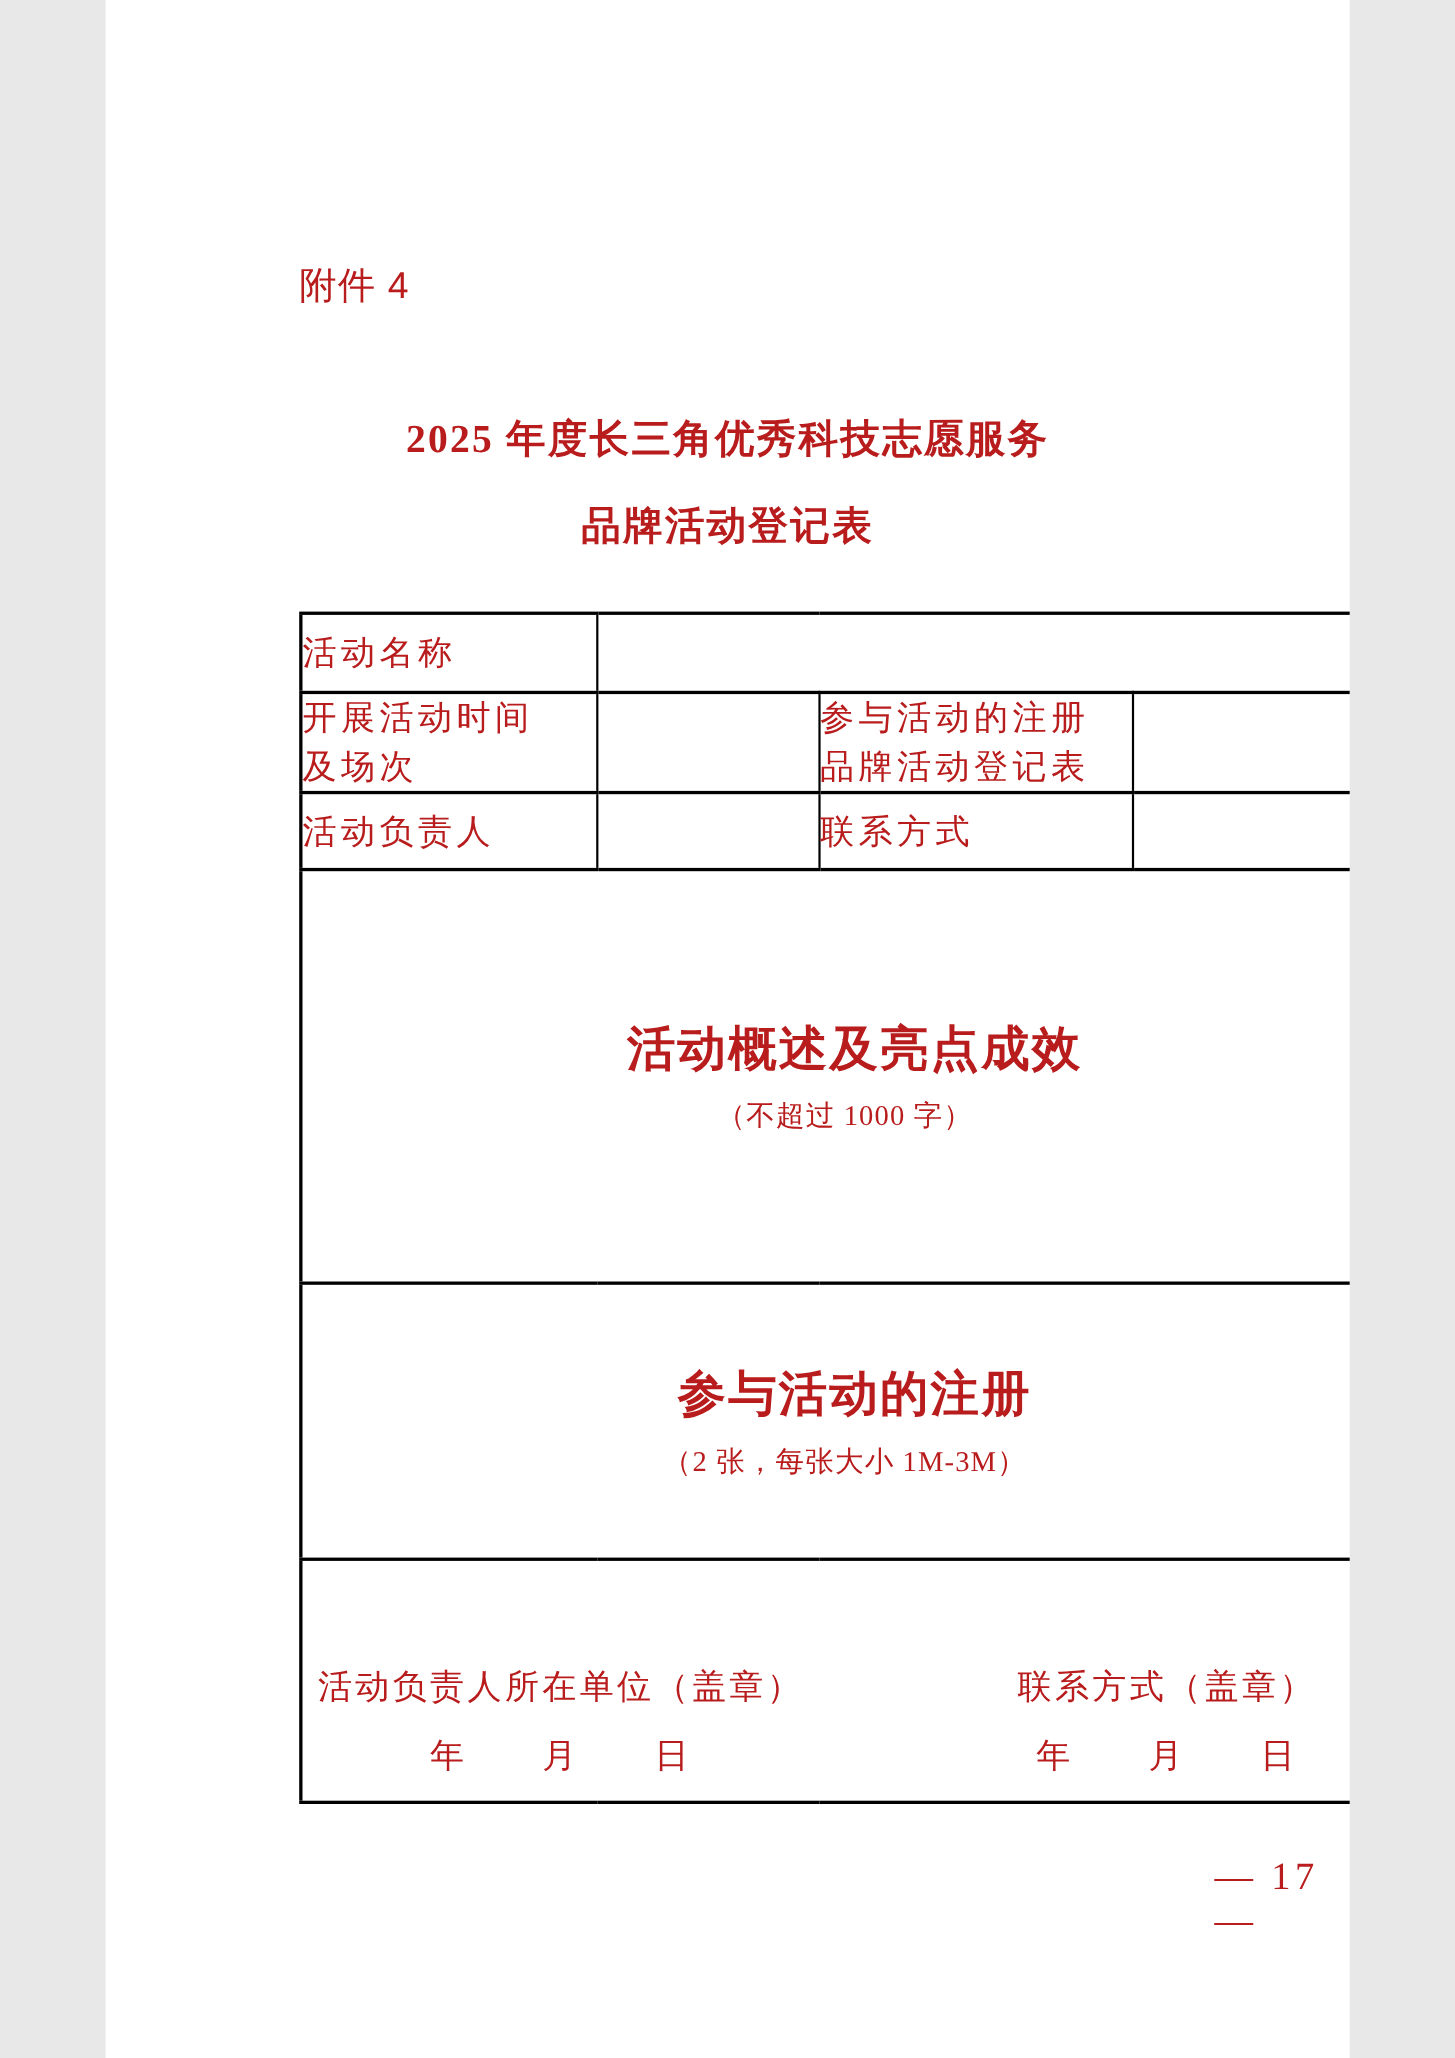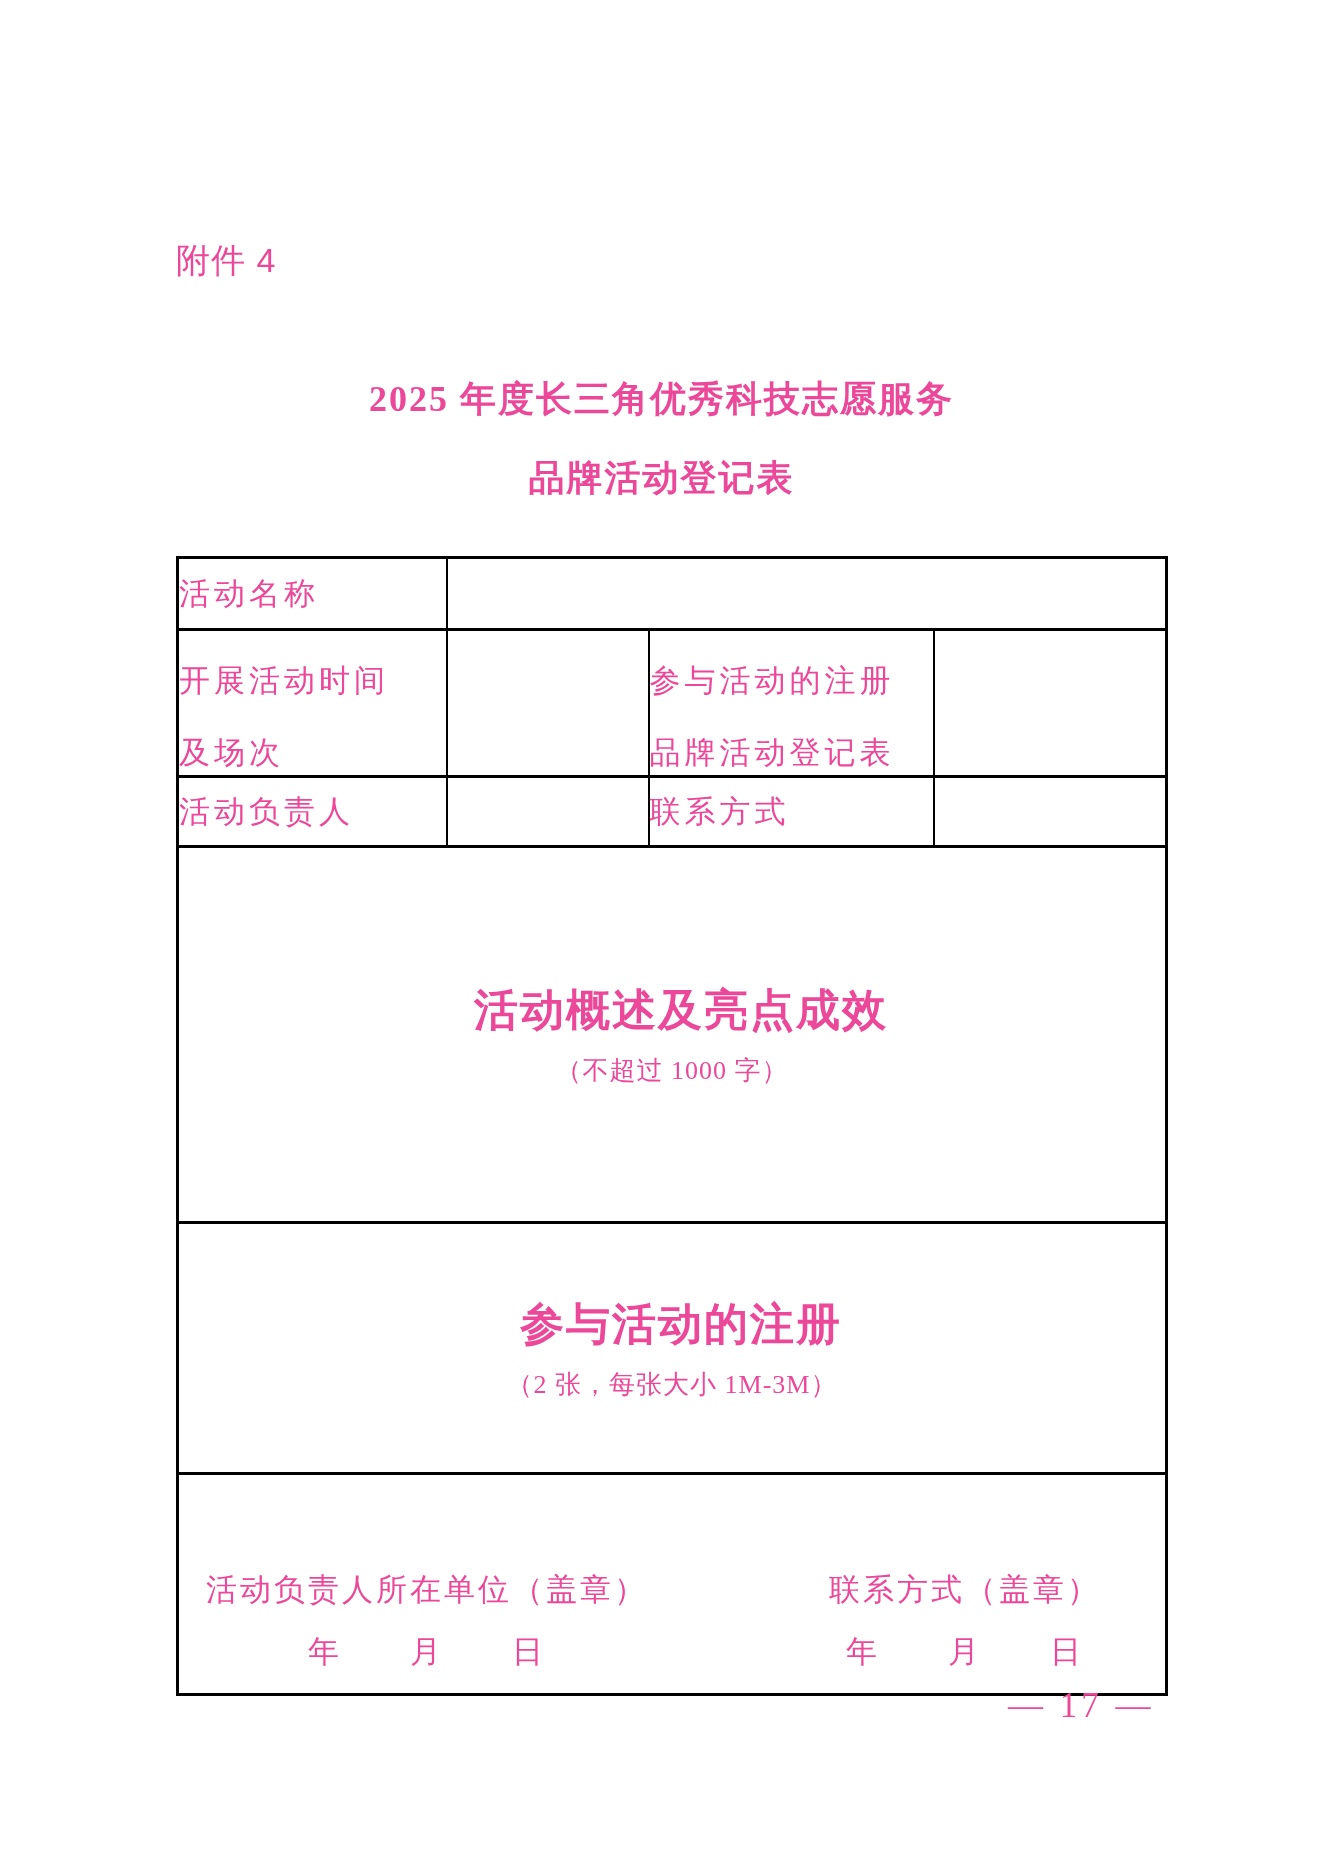--- a/index.html
+++ b/index.html
@@ -1,21 +1,21 @@
 <!DOCTYPE html>
 <html><head>
 <meta charset="utf-8">
 <style>
   html, body { margin: 0; padding: 0; background: #e8e8e8; }
   .page {
     position: relative;
-    width: 1323px;
+    width: 1131px;
     height: 1871px;
     background: #ffffff;
-    color: #ec4899;
+    color: #b91c1c;
     margin: 0 auto;
     overflow: hidden;
     font-family: "Liberation Serif", serif;
   }
 
   .attachment {
     position: absolute;
     left: 176px;
     top: 238px;
     font-family: "Liberation Sans", sans-serif;
@@ -56,21 +56,21 @@
     vertical-align: middle;
   }
 
   td.lbl {
     font-family: "Liberation Serif", serif;
     font-size: 31px;
     letter-spacing: 4px;
     text-align: left;
     line-height: 44px;
   }
-  td.lbl .line { display: block; margin-top: 28px; }
+  td.lbl .line { display: block; }
 
   td.big {
     vertical-align: top;
     text-align: center;
   }
   .section-title {
     font-family: "Liberation Sans", sans-serif;
     font-weight: bold;
     font-size: 44px;
     letter-spacing: 2px;
@@ -87,21 +87,20 @@
   }
 
   td.sig { vertical-align: top; }
   .sig-row {
     display: flex;
     justify-content: space-between;
     padding: 74px 64px 0 14px;
     font-family: Liberation Serif, serif;
     font-size: 31px;
     line-height: 38px;
-    margin-left: 13px;
   }
   .sig-block { text-align: center; letter-spacing: 3px; }
   .sig-date { margin-top: 24px; }
 
   .page-number {
     position: absolute;
     left: 1008px;
     top: 1686px;
     font-family: "Liberation Serif", serif;
     font-size: 35px;

